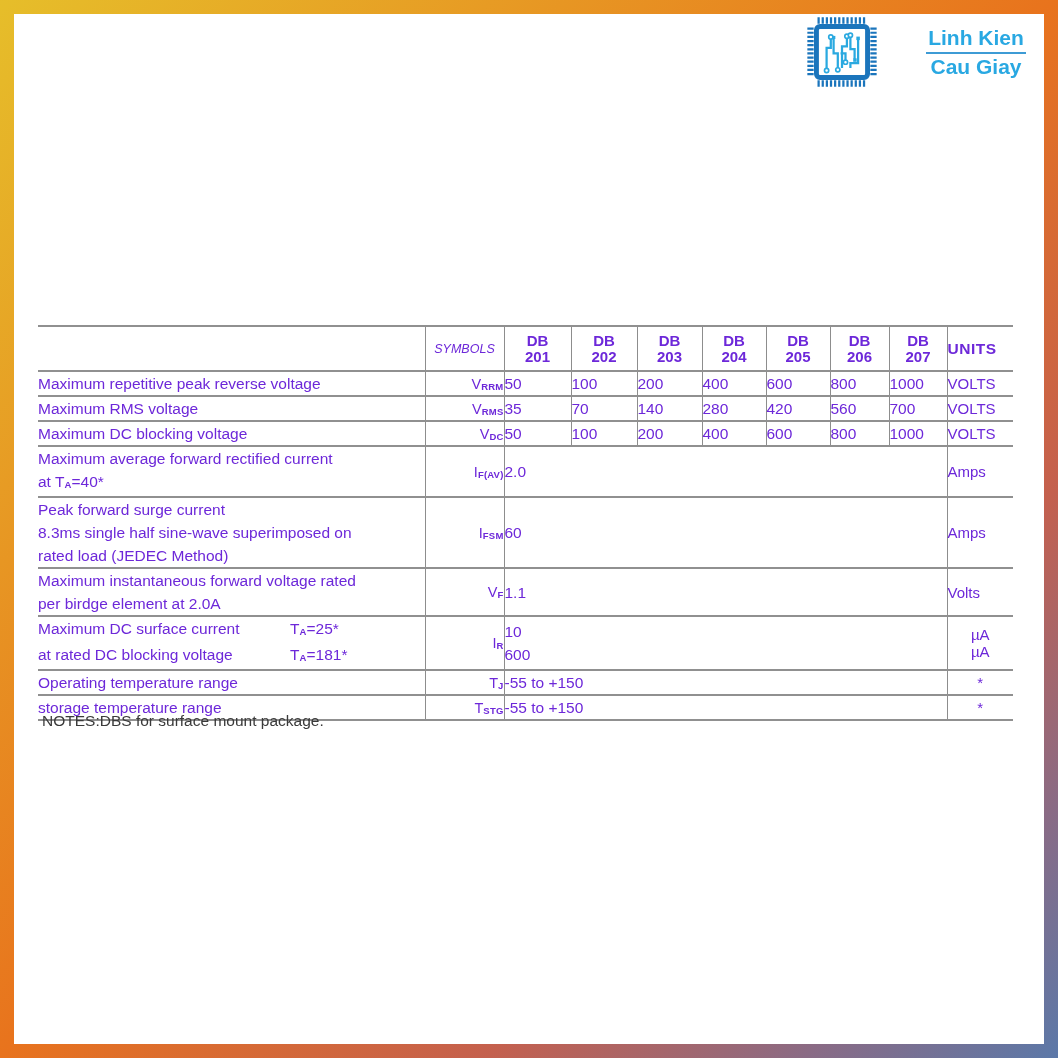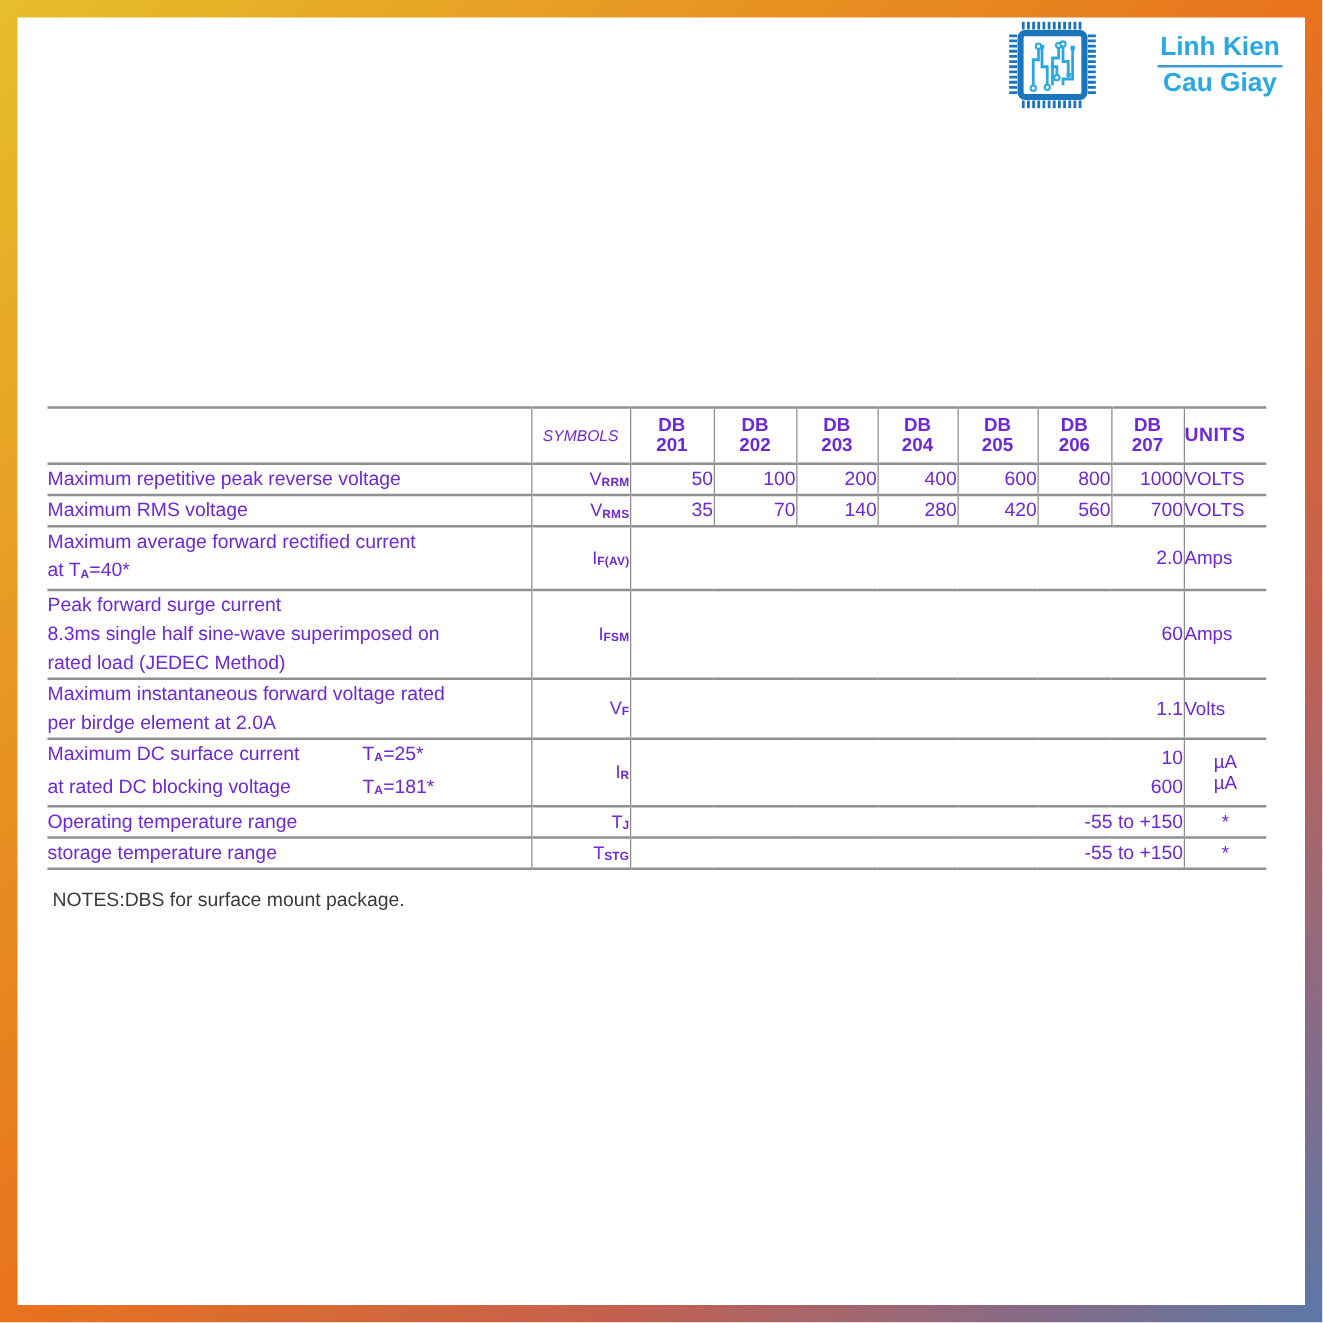--- a/index.html
+++ b/index.html
@@ -31,21 +31,21 @@
   .bb{border-bottom:2px solid #909090;}
   .bl{border-left:1.5px solid #8d8d8d;}
   .br{border-right:1.5px solid #8d8d8d;}
 
   .h45{height:45px}.h23{height:23px}.h48{height:48px}.h69{height:69px}.h46{height:46px}.h24{height:24px}
 
   td.param{text-align:left;padding-left:5px;line-height:23px;}
   td.symcell{text-align:right;font-size:14.5px;}
   td.symhead{text-align:center;font-style:italic;font-size:12.5px;}
   td.model{text-align:center;font-weight:700;font-size:15px;line-height:16px;}
-  td.val{text-align:right;font-size:15.5px;line-height:23px;}
+  td.val{text-align:left;font-size:15.5px;line-height:23px;}
   td.unit{text-align:left;padding-left:6px;font-size:15px;}
   td.unitshead{font-weight:700;font-size:15.5px;padding-left:6px;letter-spacing:0.5px;}
   td.ctr{text-align:center;padding-left:0;}
   sub.ssub{font-size:9.5px;font-weight:700;letter-spacing:0.2px;vertical-align:-1px;}
   .condline{display:flex;}
   .condline .lead{flex:0 0 252px;}
 
   .notes{position:absolute;left:42px;top:712px;font-size:15.5px;color:#3a3a3a;}
 </style>
 </head>
@@ -164,20 +164,32 @@
     <td class="bb br val">35</td>
     <td class="bb br val">70</td>
     <td class="bb br val">140</td>
     <td class="bb br val">280</td>
     <td class="bb br val">420</td>
     <td class="bb br val">560</td>
     <td class="bb br val">700</td>
     <td class="bb unit">VOLTS</td>
   </tr>
 
+  <tr class="h23">
+    <td class="bb param">Maximum DC blocking voltage</td>
+    <td class="bb bl br symcell"><span>V</span><sub class="ssub">DC</sub></td>
+    <td class="bb br val">50</td>
+    <td class="bb br val">100</td>
+    <td class="bb br val">200</td>
+    <td class="bb br val">400</td>
+    <td class="bb br val">600</td>
+    <td class="bb br val">800</td>
+    <td class="bb br val">1000</td>
+    <td class="bb unit">VOLTS</td>
+  </tr>
 
   <tr class="h48">
     <td class="bb param">
       <div>Maximum average forward rectified current</div>
       <div><span>at T</span><sub class="ssub">A</sub><span>=40*</span></div>
     </td>
     <td class="bb bl br symcell"><span>I</span><sub class="ssub">F(AV)</sub></td>
     <td class="bb br val" colspan="7">2.0</td>
     <td class="bb unit">Amps</td>
   </tr>

